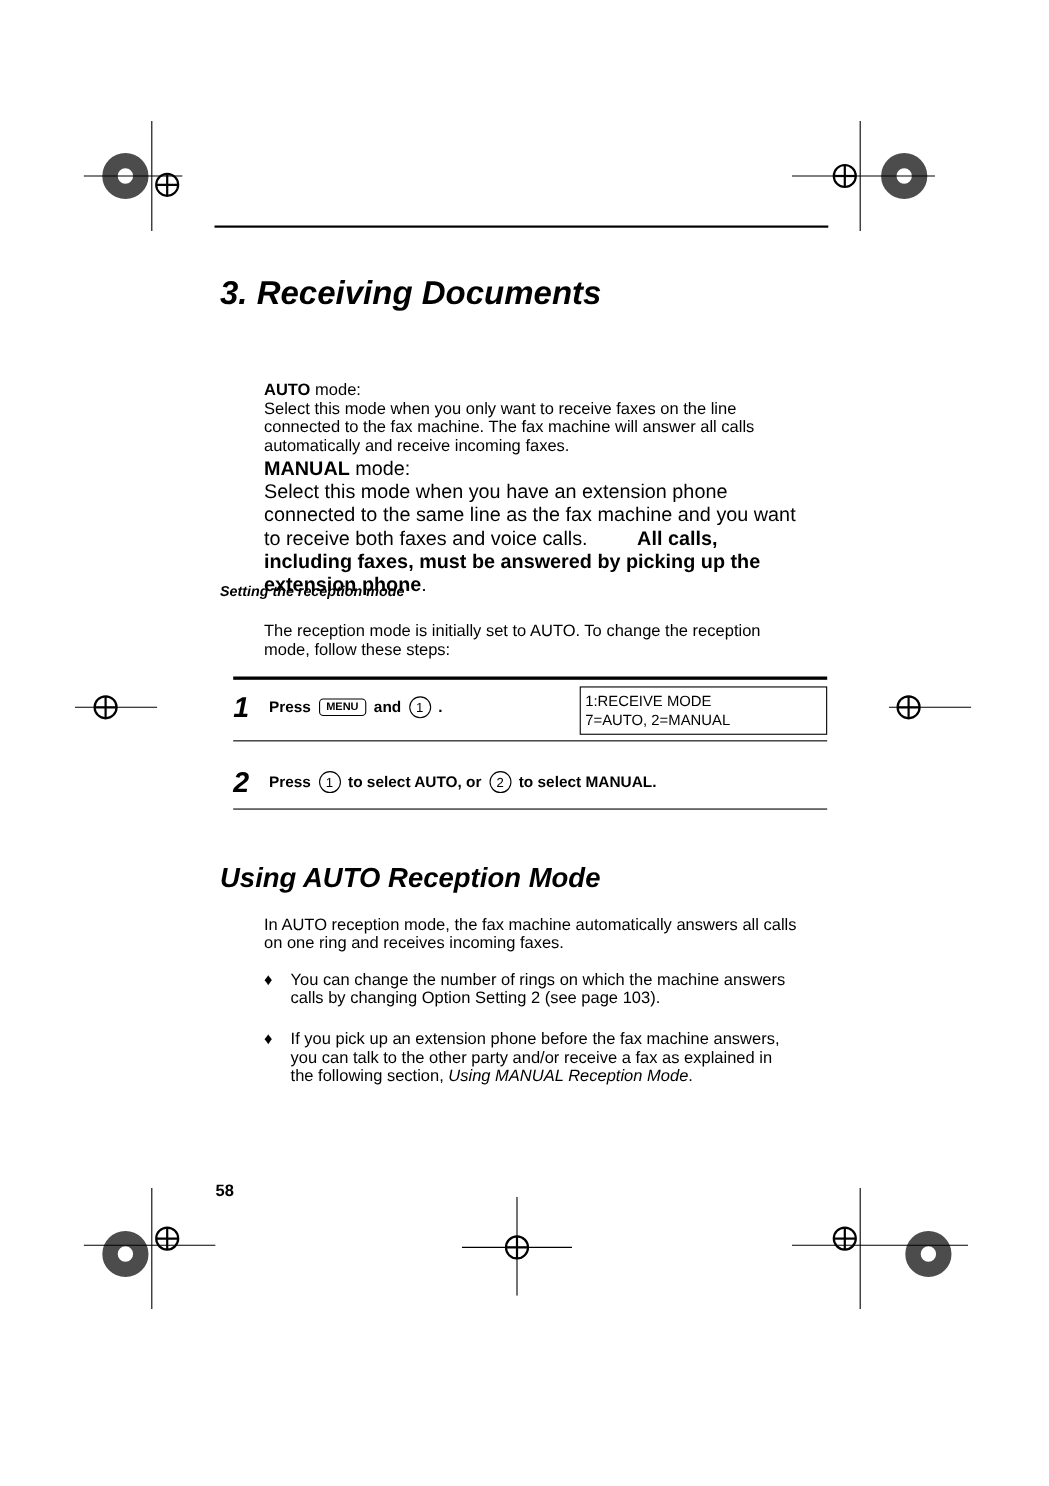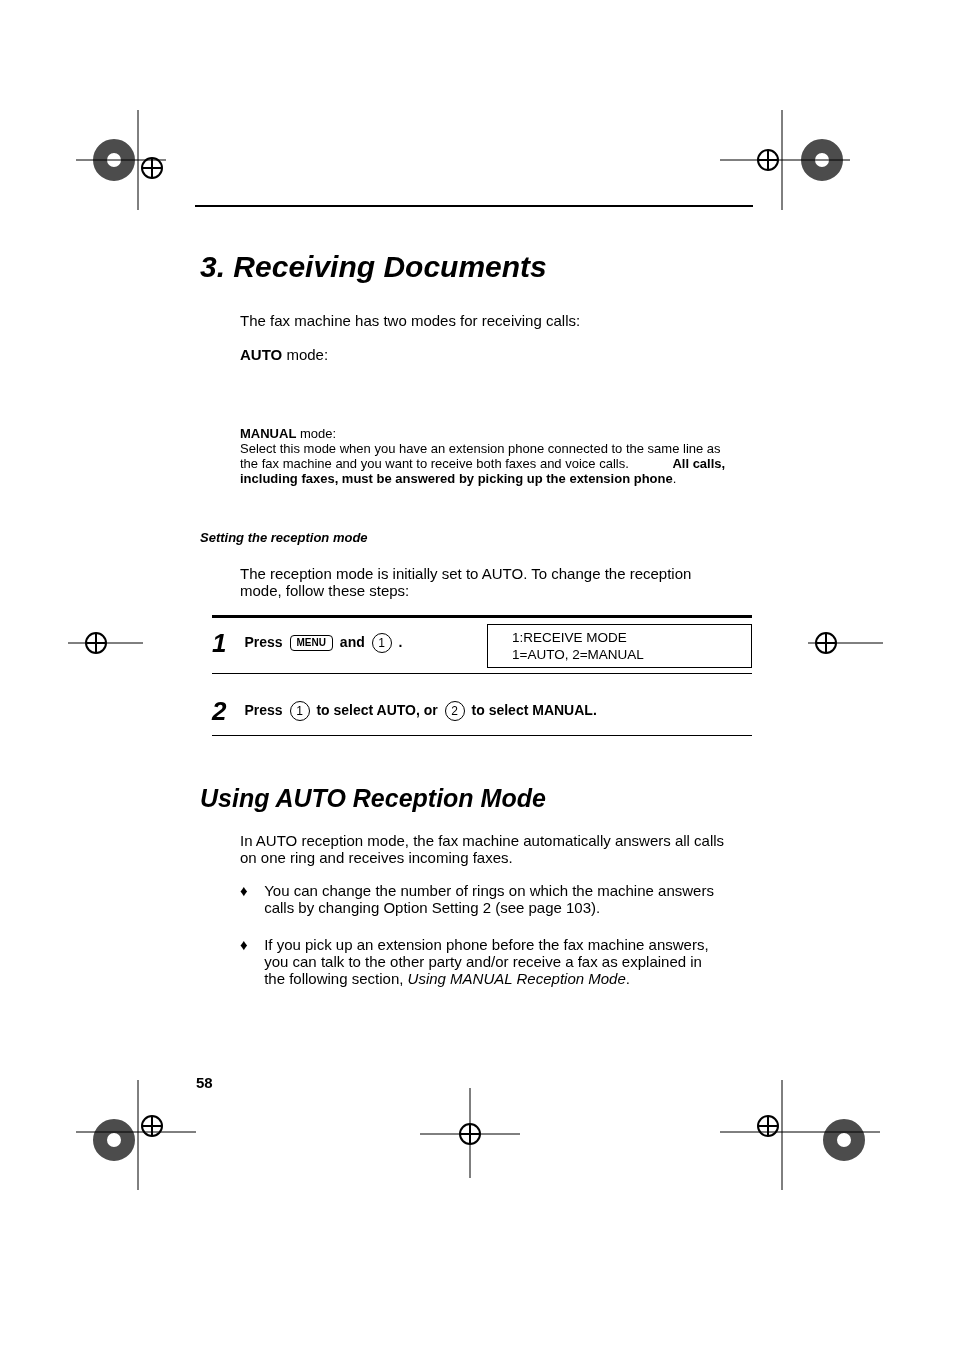--- a/index.html
+++ b/index.html
@@ -41,21 +41,21 @@
   .body-col {
     position: absolute;
     left: 240px;
     width: 490px;
   }
   .intro {
     top: 312px;
     font-size: 15px;
   }
   .auto-mode { top: 346px; font-size: 15px; }
-  .manual-mode { top: 426px; font-size: 13px; }
+  .manual-mode { top: 416px; font-size: 18px; }
   .auto-label, .manual-label { font-weight: bold; }
   .tail-bold { font-weight: bold; margin-left: 40px; }
   .subheading {
     position: absolute;
     left: 200px;
     top: 530px;
     font-weight: bold;
     font-style: italic;
     font-size: 13px;
   }
@@ -120,21 +120,21 @@
     margin: 0 3px;
     position: relative;
     top: -1px;
   }
   .lcd-box {
     position: absolute;
     right: 0;
     top: 6px;
     border: 1.5px solid #000;
     width: 215px;
-    padding: 4px 24px;
+    padding: 4px 4px;
     font-size: 13.5px;
     line-height: 17px;
     font-family: Arial, Helvetica, sans-serif;
   }
   .section-head {
     position: absolute;
     left: 200px;
     top: 784px;
     font-weight: bold;
     font-style: italic;
@@ -222,24 +222,24 @@
     <circle cx="48" cy="46" r="10" fill="none" stroke="#000" stroke-width="2"></circle>
     <line x1="38" y1="46" x2="58" y2="46" stroke="#000" stroke-width="2"></line>
     <line x1="48" y1="36" x2="48" y2="56" stroke="#000" stroke-width="2"></line>
     <circle cx="124" cy="60" r="14" fill="none" stroke="#000" stroke-width="14" stroke-opacity="0.7"></circle>
   </svg>
 
   <div class="hr-top"></div>
 
   <div class="chapter-title">3.  Receiving Documents</div>
 
-  <div class="body-col intro">The fax machine has two modes for receiving calls:</div>
 
   <div class="body-col auto-mode">
     <span class="auto-label">AUTO</span><span> mode:</span><br>
+    <span>Select this mode when you only want to receive faxes on the line connected to the fax machine. The fax machine will answer all calls automatically and receive incoming faxes.</span>
   </div>
 
   <div class="body-col manual-mode">
     <span class="manual-label">MANUAL</span><span> mode:</span><br>
     <span>Select this mode when you have an extension phone connected to the same line as the fax machine and you want to receive both faxes and voice calls. </span><span class="tail-bold">All calls, including faxes, must be answered by picking up the extension phone</span><span>.</span>
   </div>
 
   <div class="subheading">Setting the reception mode</div>
 
   <div class="body-col sub-intro">The reception mode is initially set to AUTO. To change the reception mode, follow these steps:</div>
@@ -250,21 +250,21 @@
     <span class="step-num">1</span>
     <span class="step-text">
       <span>Press </span>
       <span class="menu-key">MENU</span>
       <span> and </span>
       <span class="circle-key">1</span>
       <span> .</span>
     </span>
     <div class="lcd-box">
       <div>1:RECEIVE MODE</div>
-      <div>1=AUTO, 2=MANUAL</div>
+      <div>7=AUTO, 2=MANUAL</div>
     </div>
   </div>
 
   <div class="step step2">
     <span class="step-num">2</span>
     <span class="step-text">
       <span>Press </span>
       <span class="circle-key">1</span>
       <span> to select AUTO, or </span>
       <span class="circle-key">2</span>

